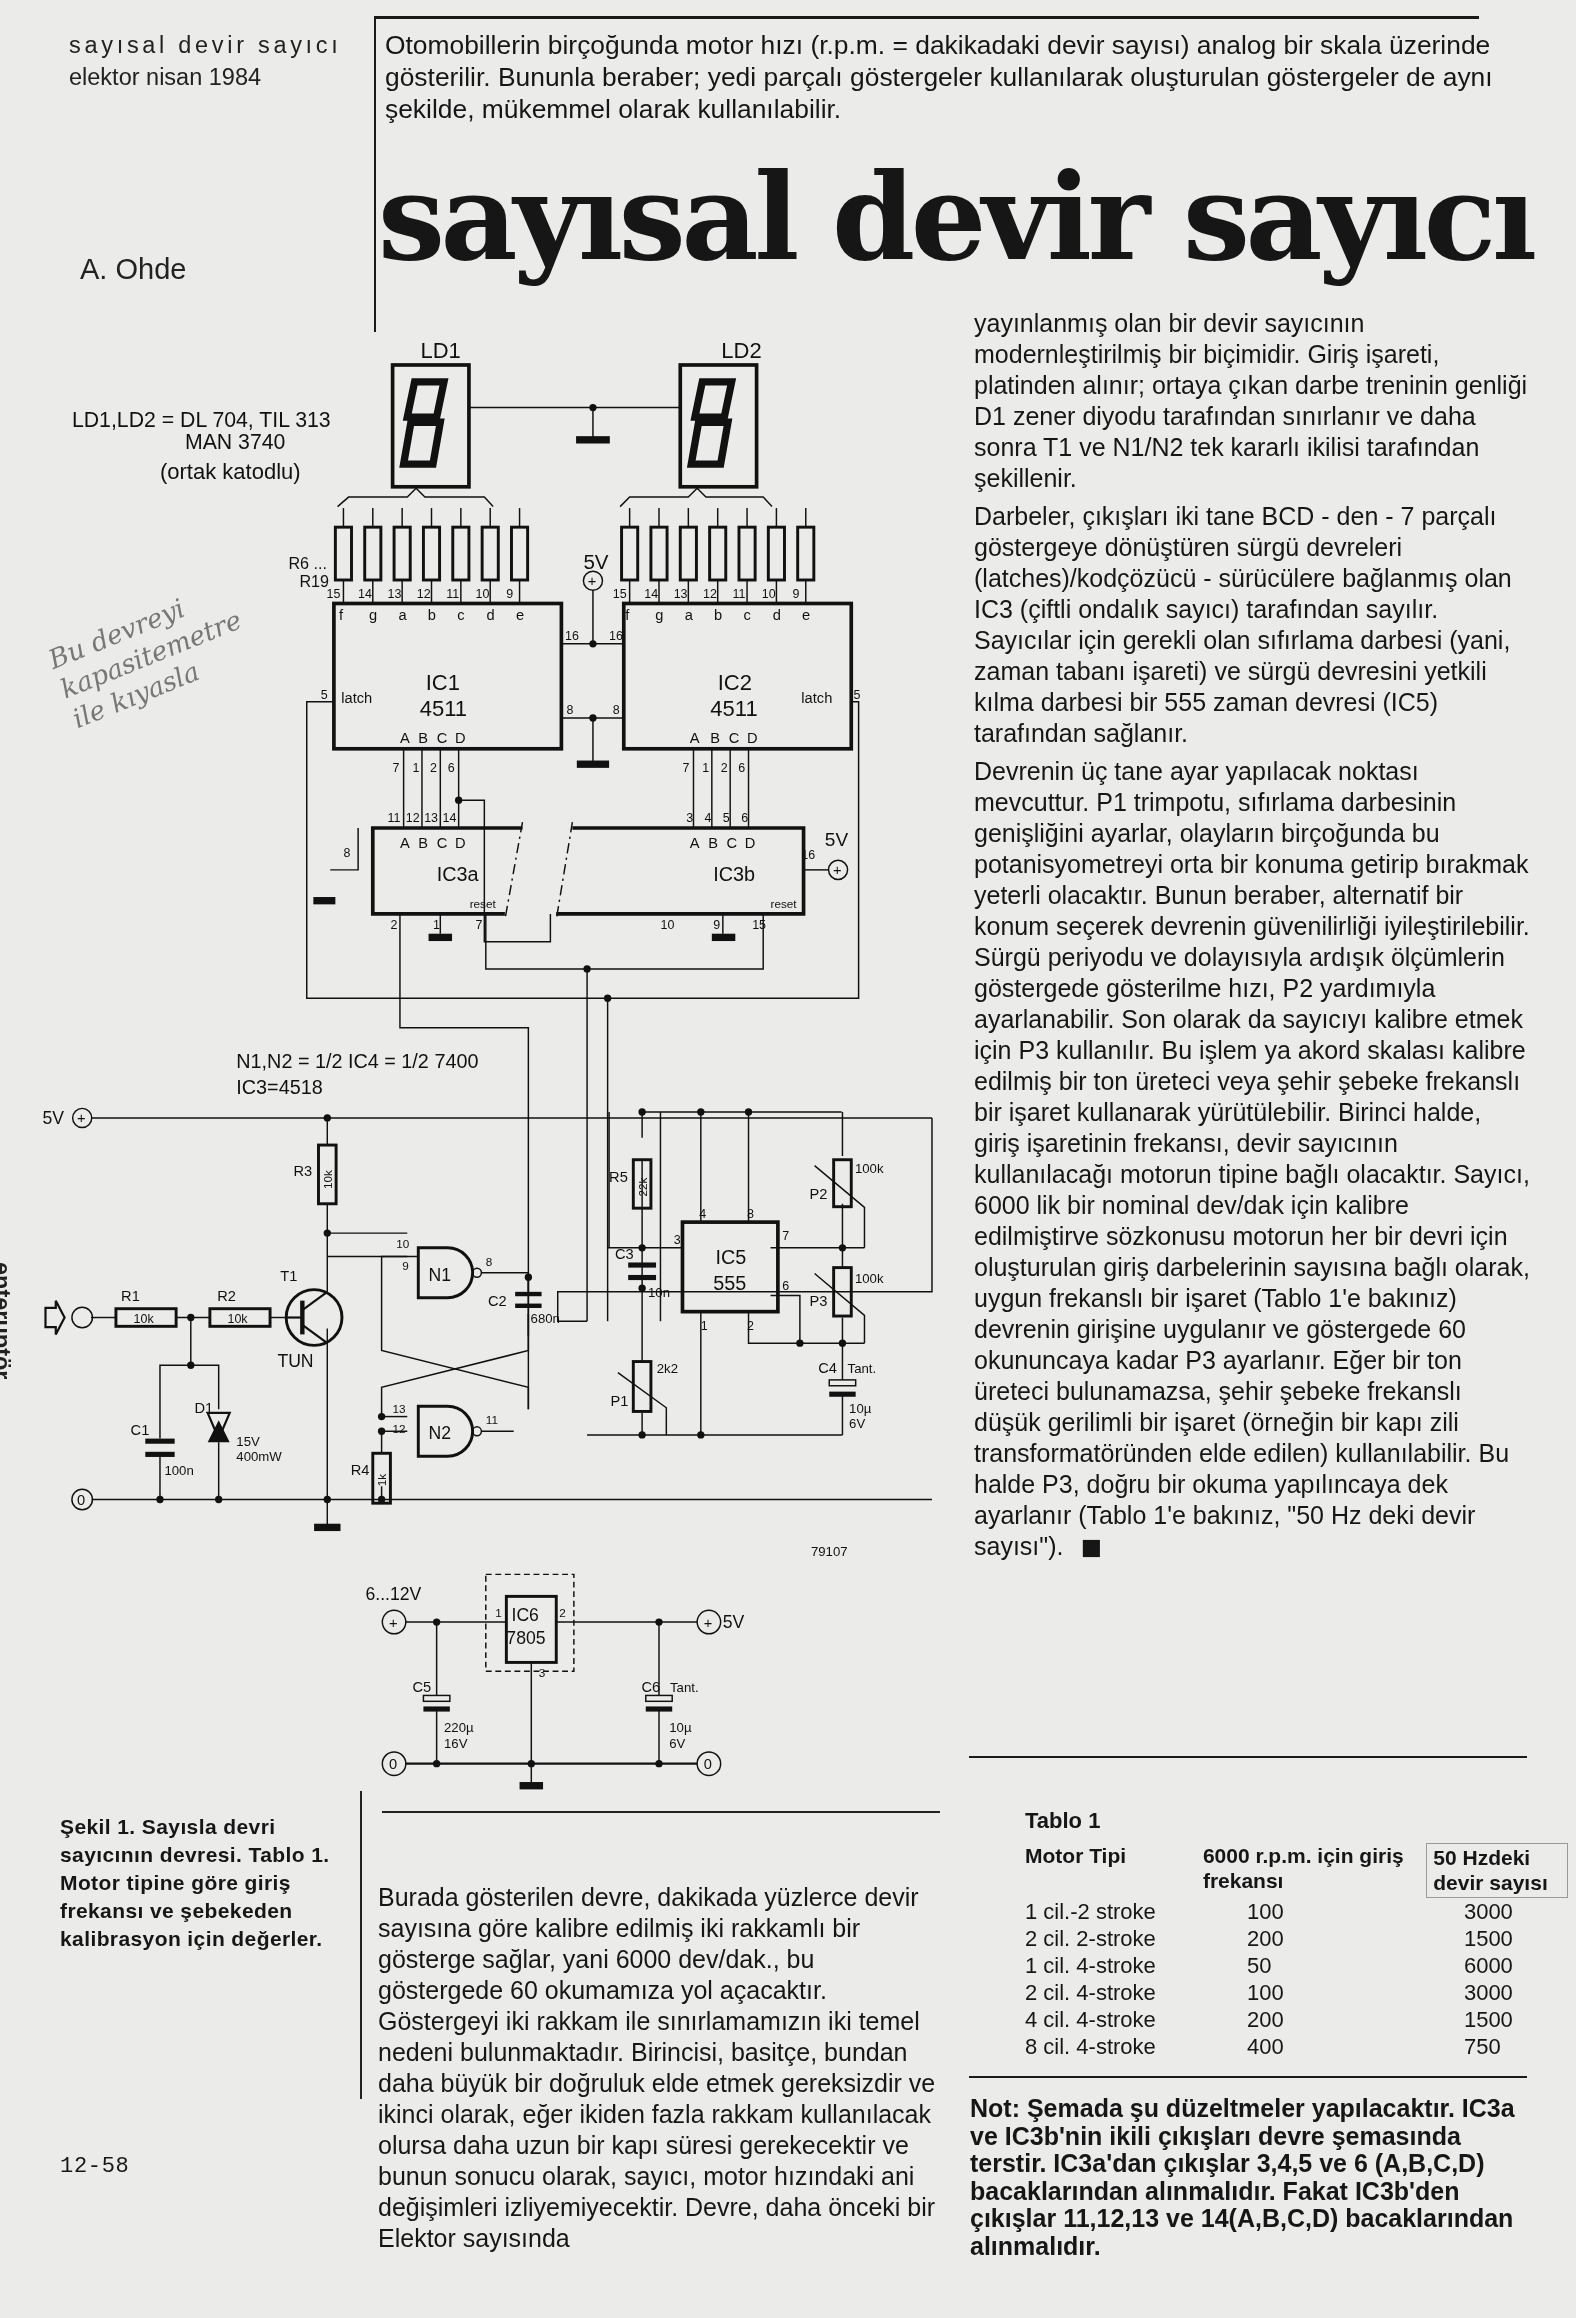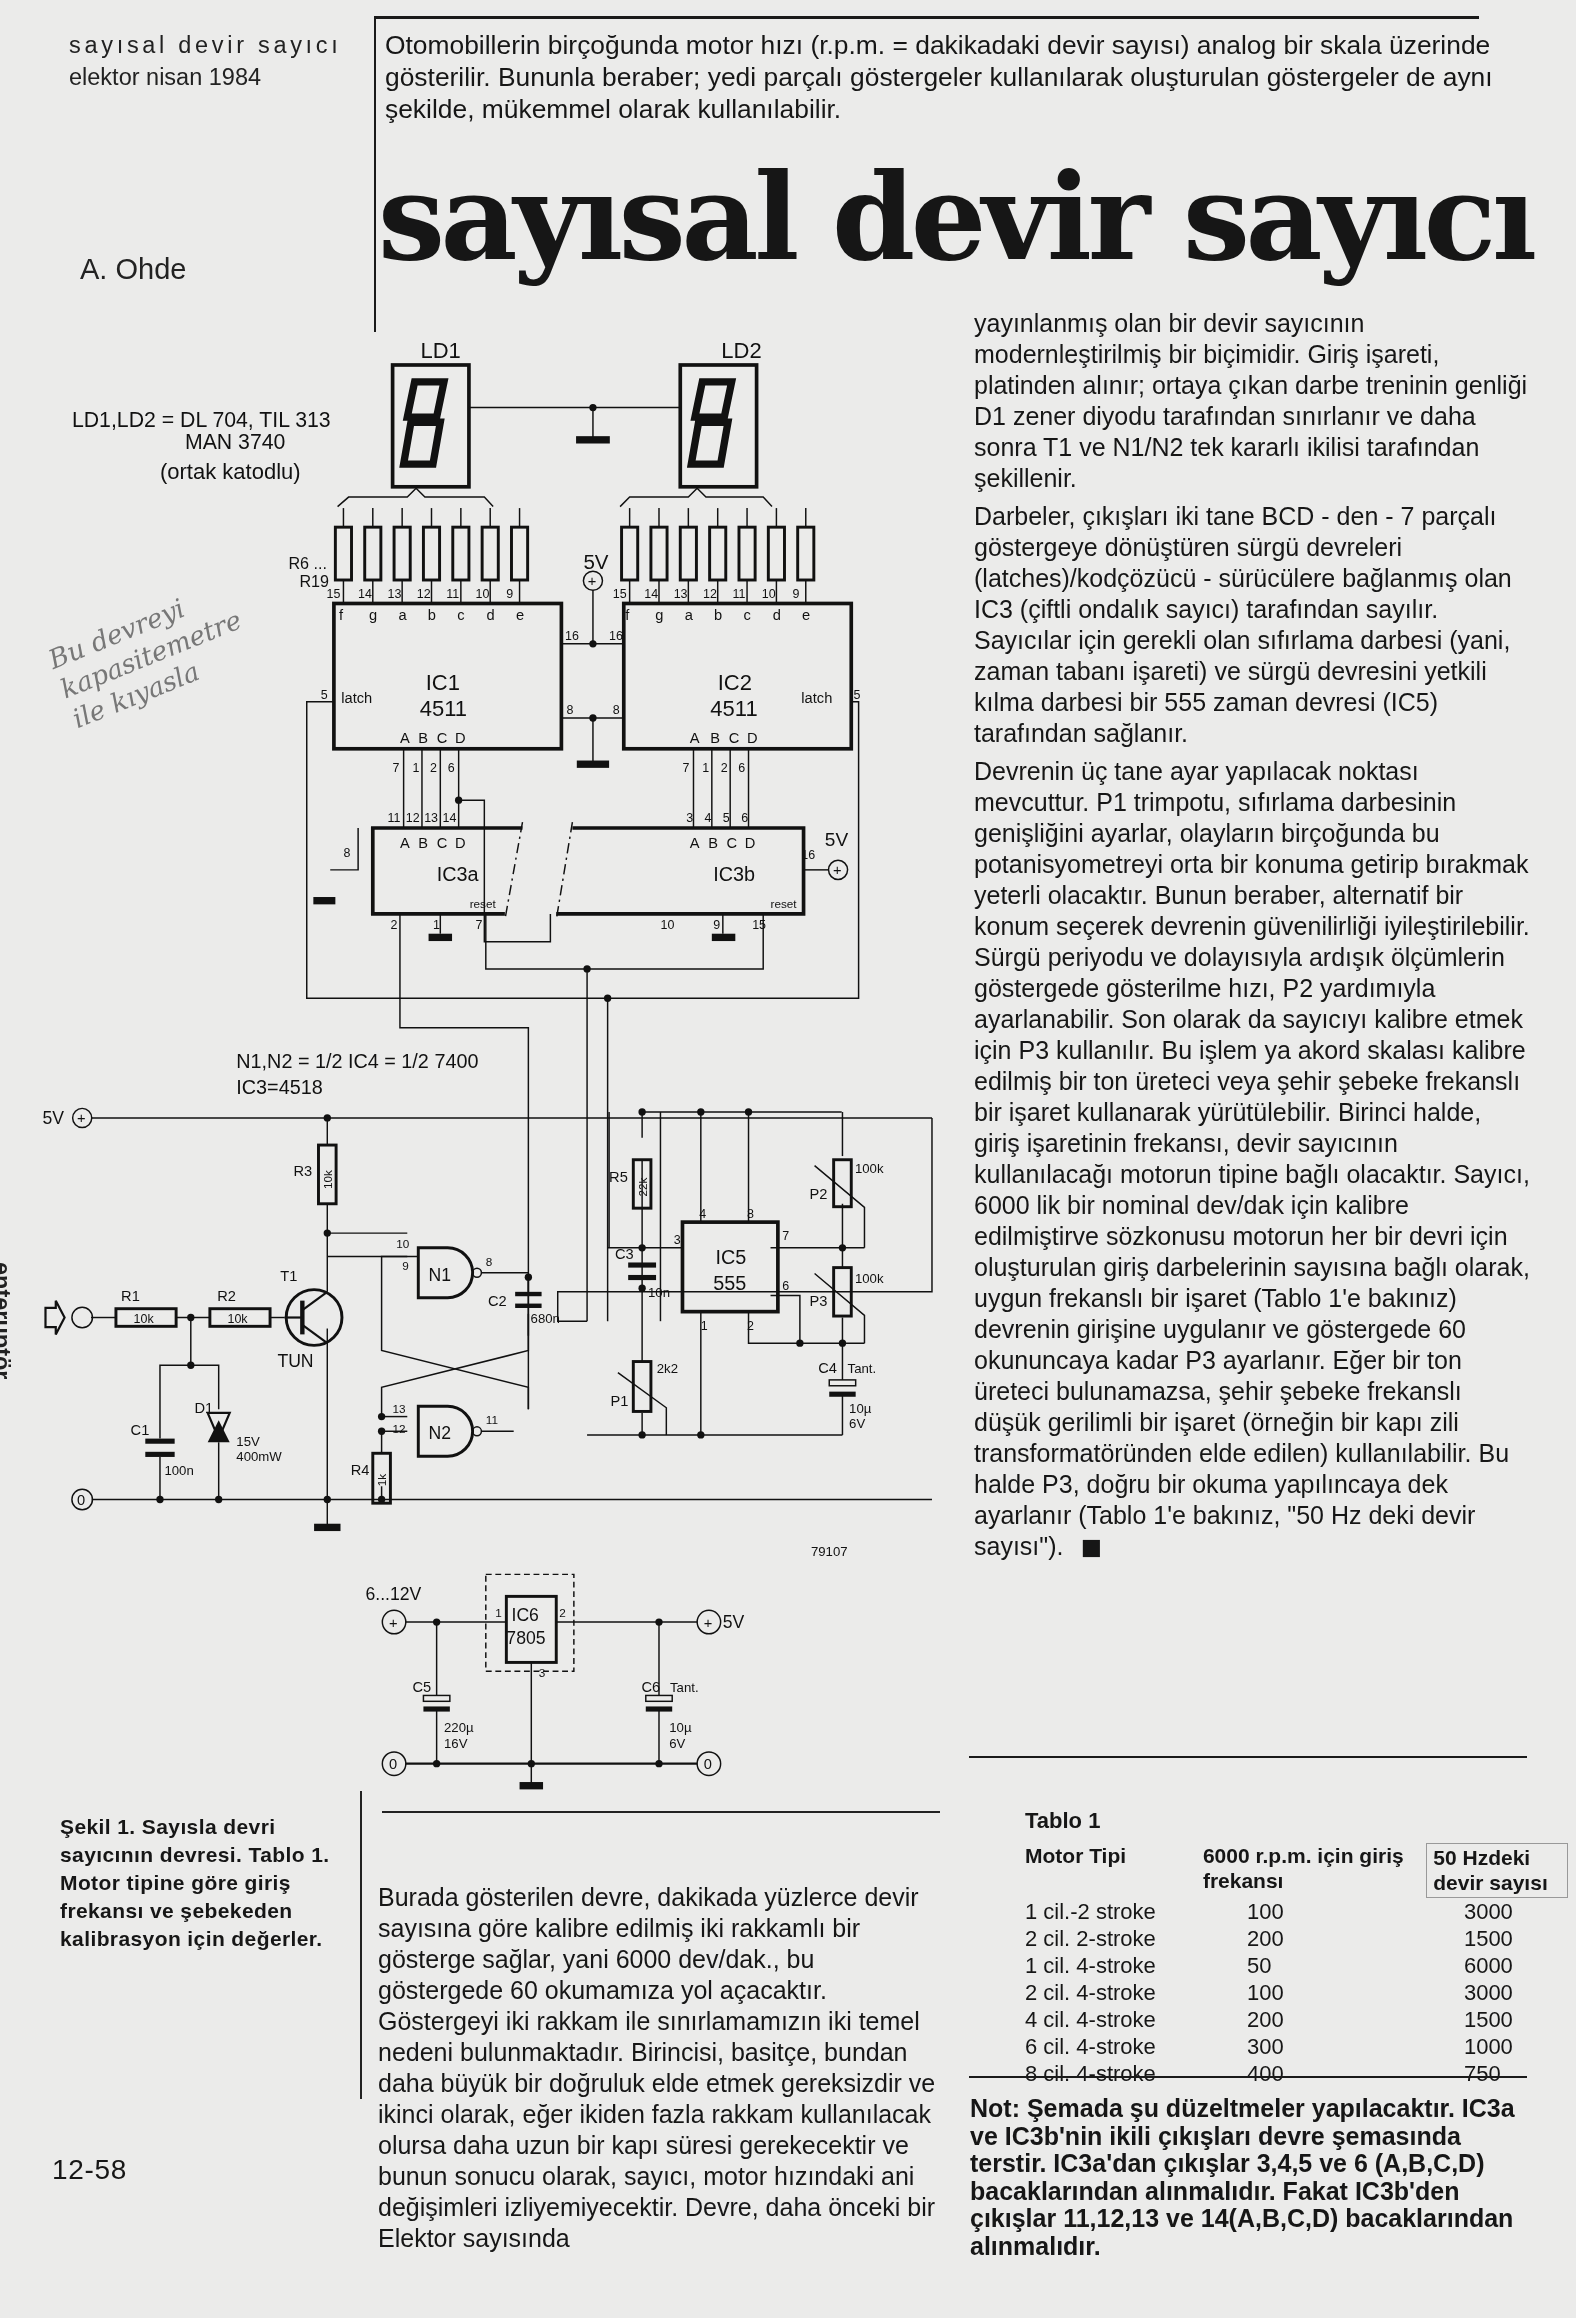--- a/index.html
+++ b/index.html
@@ -19,21 +19,21 @@
     left:378px; top:158px; font-family:"DejaVu Serif", serif; font-weight:bold;
     font-size:119px; letter-spacing:-4.4px; line-height:1; white-space:nowrap;
   }
   .col-right { left:967px; top:301px; width:573px; font-size:25px; line-height:31px; }
   .col-right p { margin:7px; }
   .end-mark { font-weight:bold; margin-left:17.6px; }
   .col-left-bottom { left:378px; top:1841px; width:558px; font-size:25px; line-height:31px;margin-top:41px; }
   .col-left-bottom-rule { left:382px; top:1811px; width:558px; height:1.5px; background:#222; }
   .col-left-bottom-vline { left:360px; top:1791px; width:1.5px; height:308px; background:#222; }
   .caption { left:60px; top:1813px; width:294px; font-weight:bold; font-size:21px; line-height:28px; letter-spacing:0.4px; }
-  .page-num { left:52px; top:2154px; font-size:28px; letter-spacing:0.7px; }
+  .page-num { left:60px; top:2154px; font-size:22px; letter-spacing:0.7px;font-family:Liberation Mono, monospace; }
   .table-rule-top { left:969px; top:1756px; width:558px; height:2.2px; background:#1a1a1a; }
   .table-rule-bot { left:969px; top:2076px; width:558px; height:2.2px; background:#1a1a1a; }
   .table1 { left:1025px; top:1764px; width:543px;margin-top:44px; }
   .table1 .t-title { font-weight:bold; font-size:22px; margin-bottom:8.8px; }
   .table1 table { border-collapse:collapse; font-size:22px; }
   .table1 th { font-weight:bold; text-align:left; font-size:21px; line-height:25px; padding:0 0 2.9px 0; vertical-align:top; }
   .table1 td { line-height:27px; padding:0; }
   .table1 td.c1 { width:187px; }
   .table1 td.c2 { width:191px; text-align:left; padding-left:44px; }
   .table1 td.c3 { padding-left:37px; }
@@ -591,25 +591,20 @@
           <td class="c1">2 cil. 4-stroke</td>
           <td class="c2">100</td>
           <td class="c3">3000</td>
         </tr>
       <tr>
           <td class="c1">4 cil. 4-stroke</td>
           <td class="c2">200</td>
           <td class="c3">1500</td>
         </tr>
       <tr>
-          <td class="c1">6 cil. 4-stroke</td>
-          <td class="c2">300</td>
-          <td class="c3">1000</td>
-        </tr>
-      <tr>
           <td class="c1">8 cil. 4-stroke</td>
           <td class="c2">400</td>
           <td class="c3">750</td>
         </tr>
     </tbody>
   </table>
 </div>
 <div class="abs table-rule-bot"></div>
 <div class="abs note">Not: Şemada şu düzeltmeler yapılacaktır. IC3a ve IC3b'nin ikili çıkışları devre şemasında terstir. IC3a'dan çıkışlar 3,4,5 ve 6 (A,B,C,D) bacaklarından alınmalıdır. Fakat IC3b'den çıkışlar 11,12,13 ve 14(A,B,C,D) bacaklarından alınmalıdır.</div>
 

